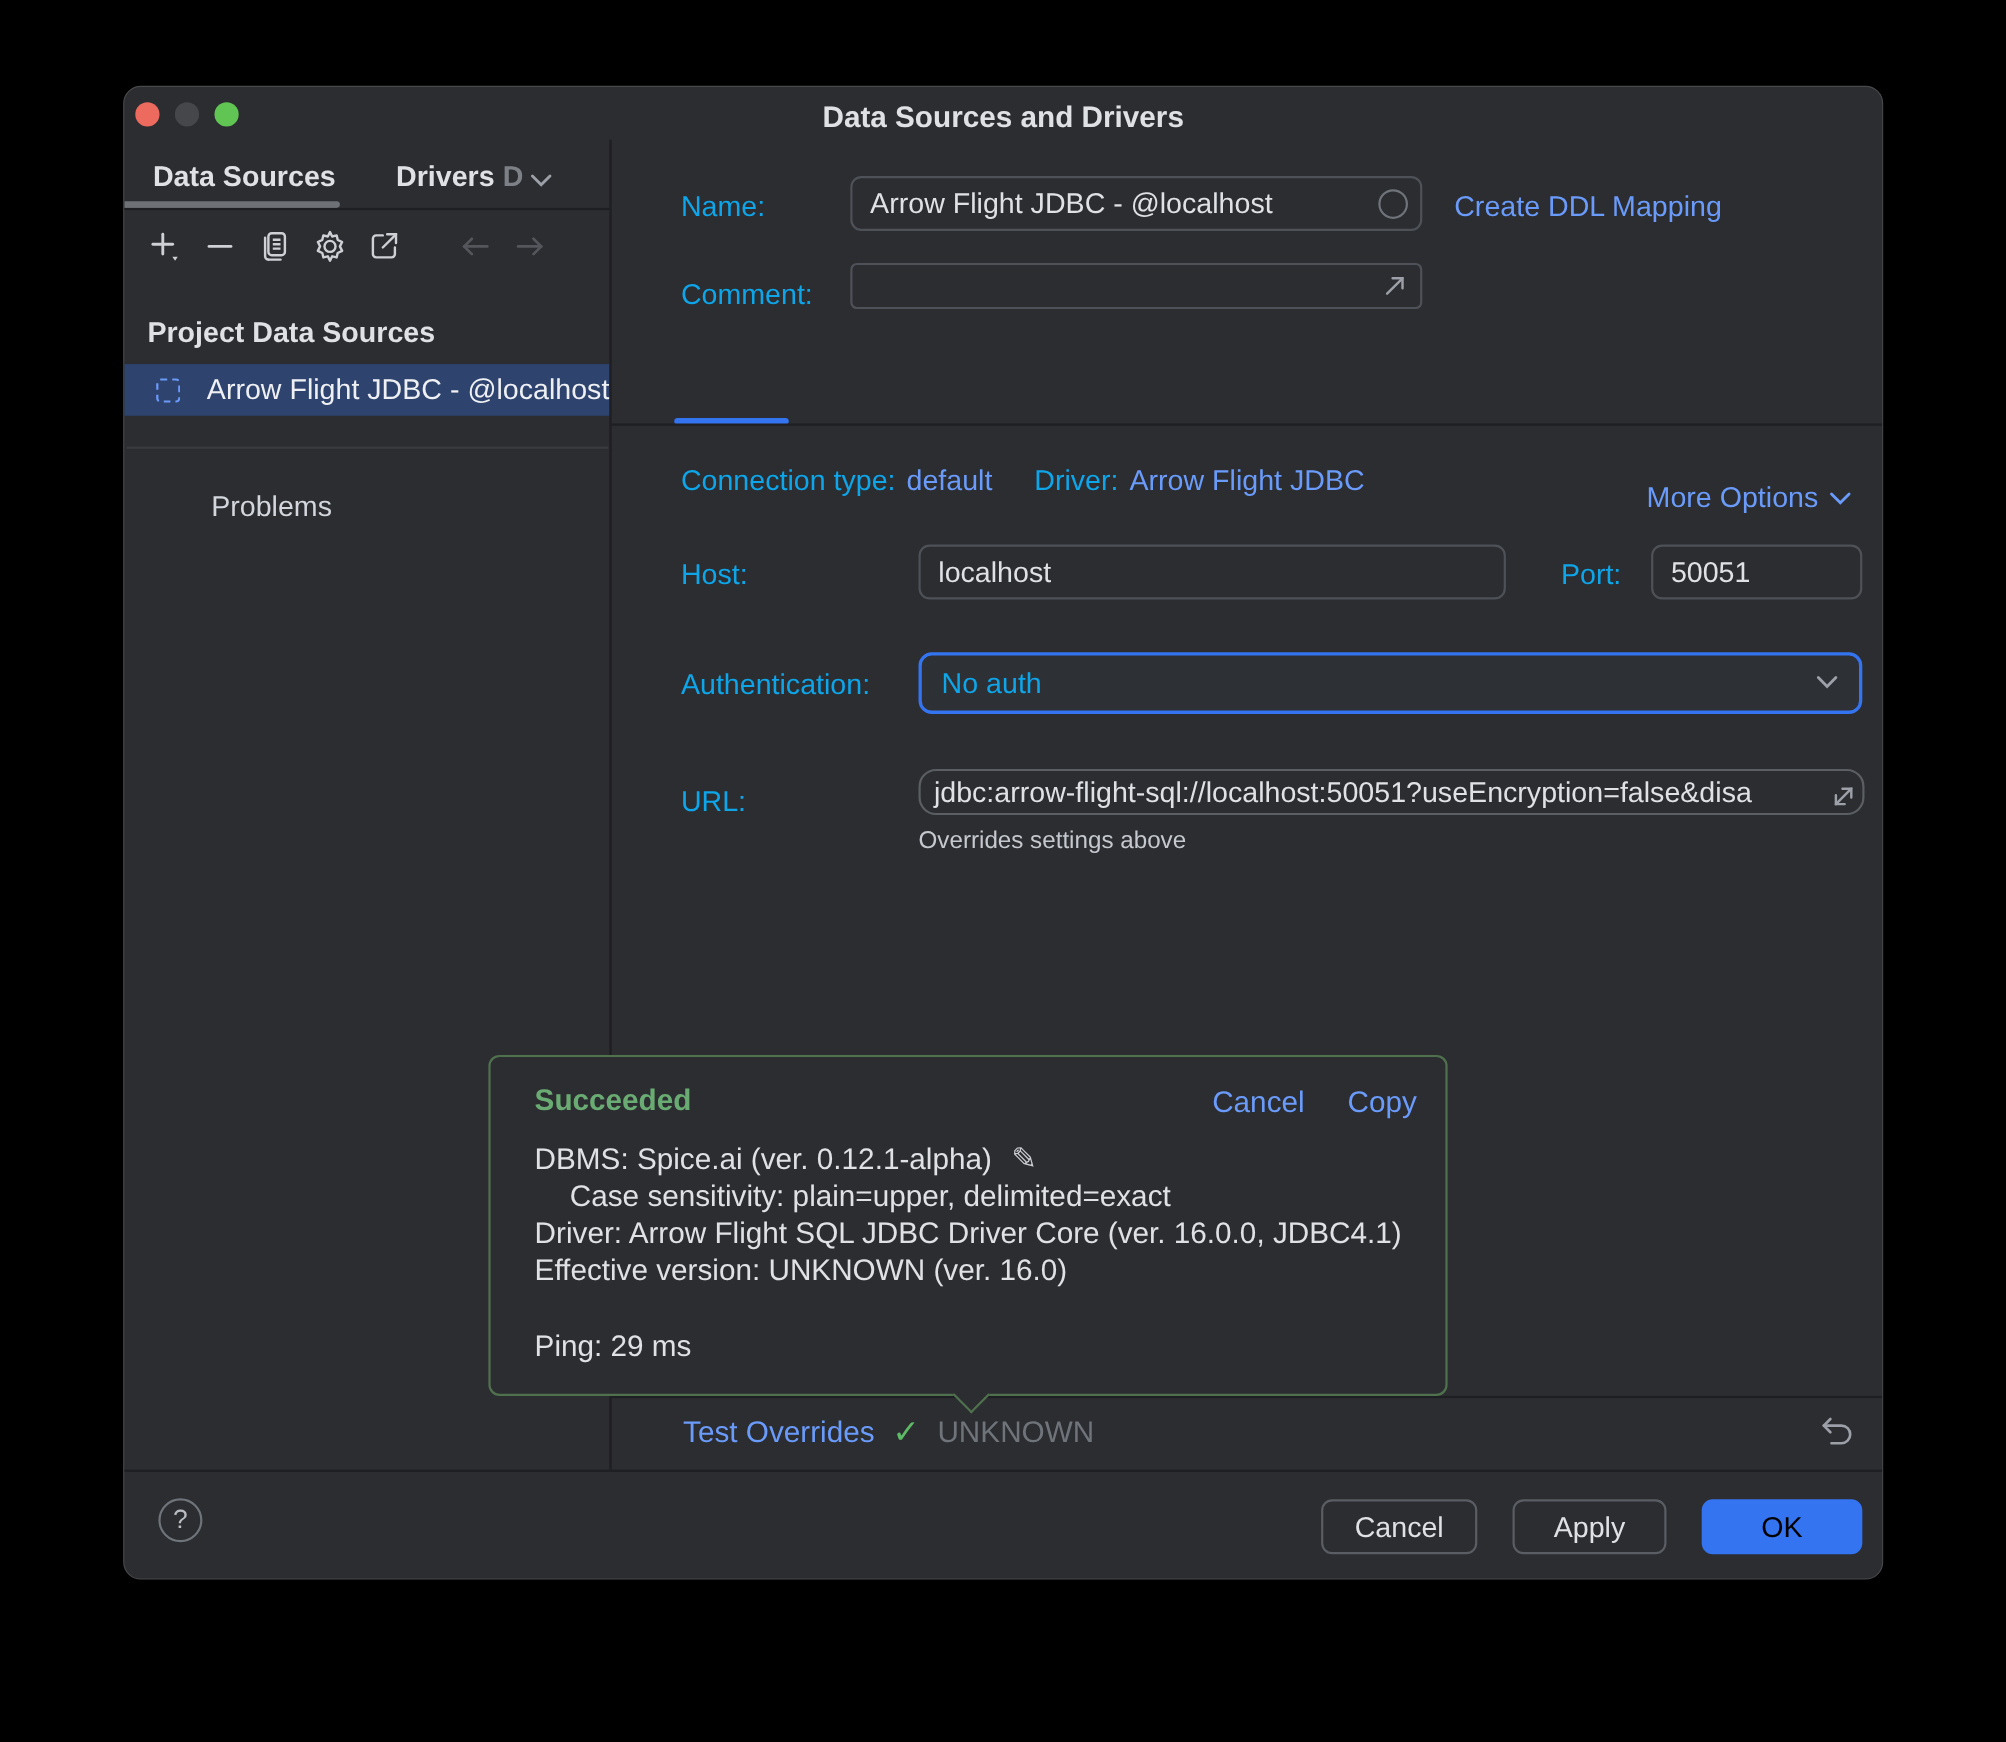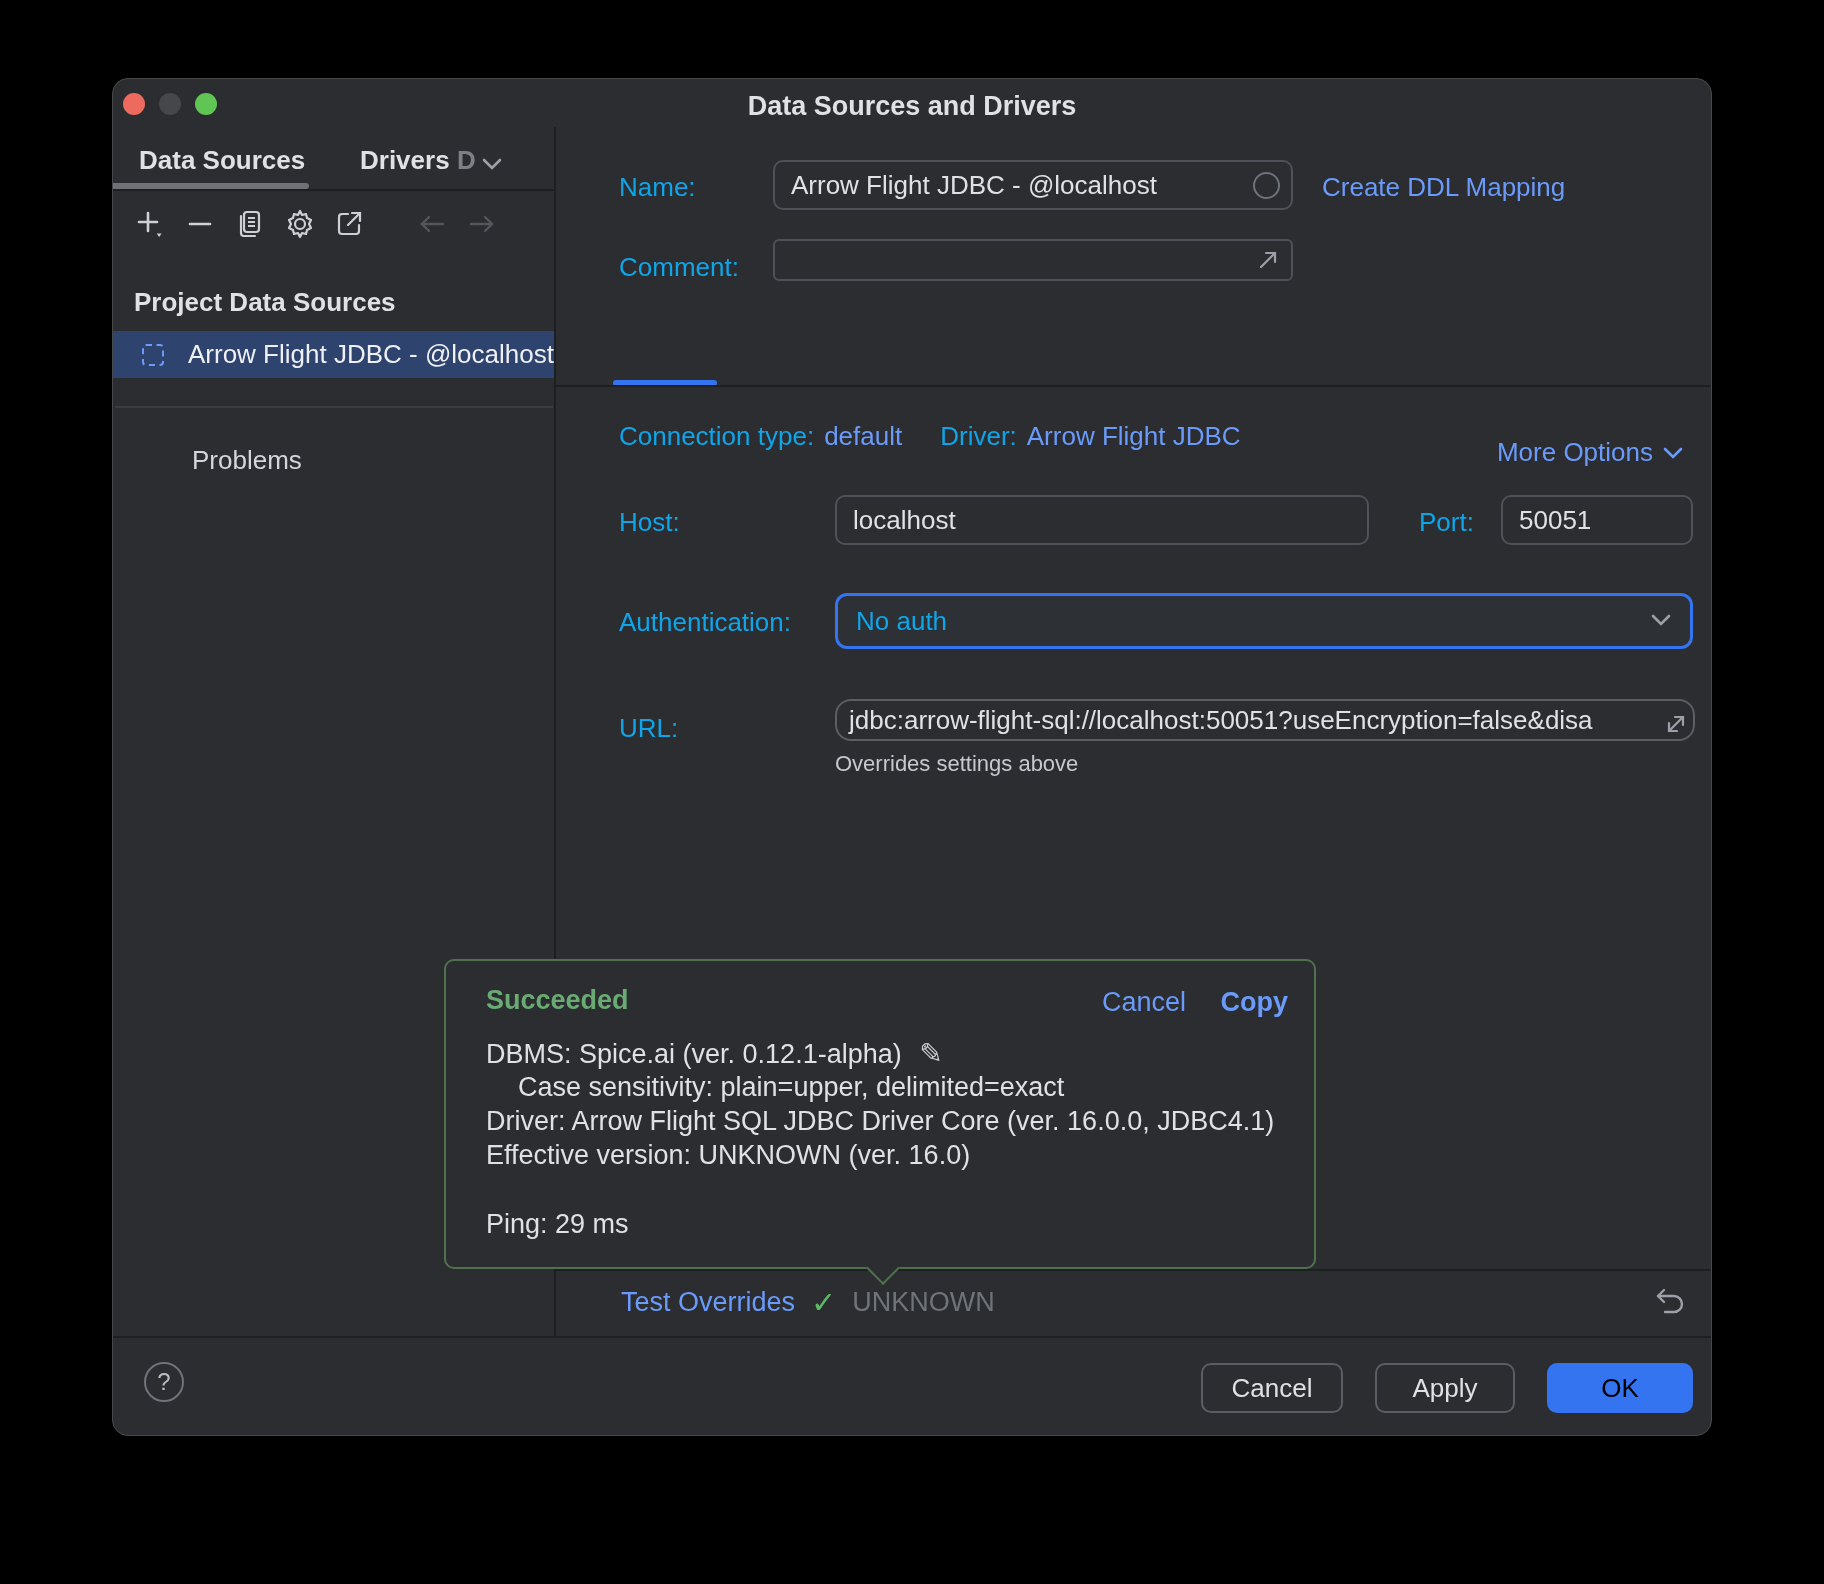--- a/index.html
+++ b/index.html
@@ -202,21 +202,21 @@
           <polyline points="16,10 24,10 24,18"></polyline>
           <polyline points="18,24 10,24 10,16"></polyline>
         </svg>
     </span>
   </div>
   <div class="abs hint" style="left:722px;top:672px;">Overrides settings above</div>
 
   <div class="popup">
     <div class="popup-status">Succeeded</div>
     <div class="abs link" style="right:128px;top:26px;font-size:27px;">Cancel</div>
-    <div class="abs link" style="right:26px;top:26px;font-size:27px;font-weight:bold;">Copy</div>
+    <div class="abs link" style="right:26px;top:26px;font-size:27px;">Copy</div>
 
     <div class="popup-line" style="top:76px;">
       <span>DBMS: Spice.ai (ver. 0.12.1-alpha)</span>
       <span style="color:#c9cbd1;font-size:28px;margin-left:10px;">✎</span>
     </div>
     <div class="popup-line" style="top:111px;margin-left:32px;">Case sensitivity: plain=upper, delimited=exact</div>
     <div class="popup-line" style="top:145px;">Driver: Arrow Flight SQL JDBC Driver Core (ver. 16.0.0, JDBC4.1)</div>
     <div class="popup-line" style="top:179px;">Effective version: UNKNOWN (ver. 16.0)</div>
     <div class="popup-line" style="top:248px;">Ping: 29 ms</div>
     <div class="popup-tail"></div>

